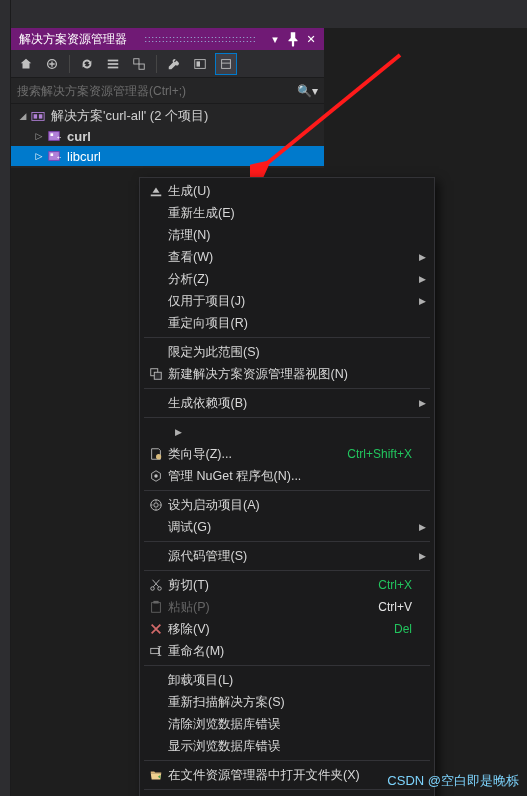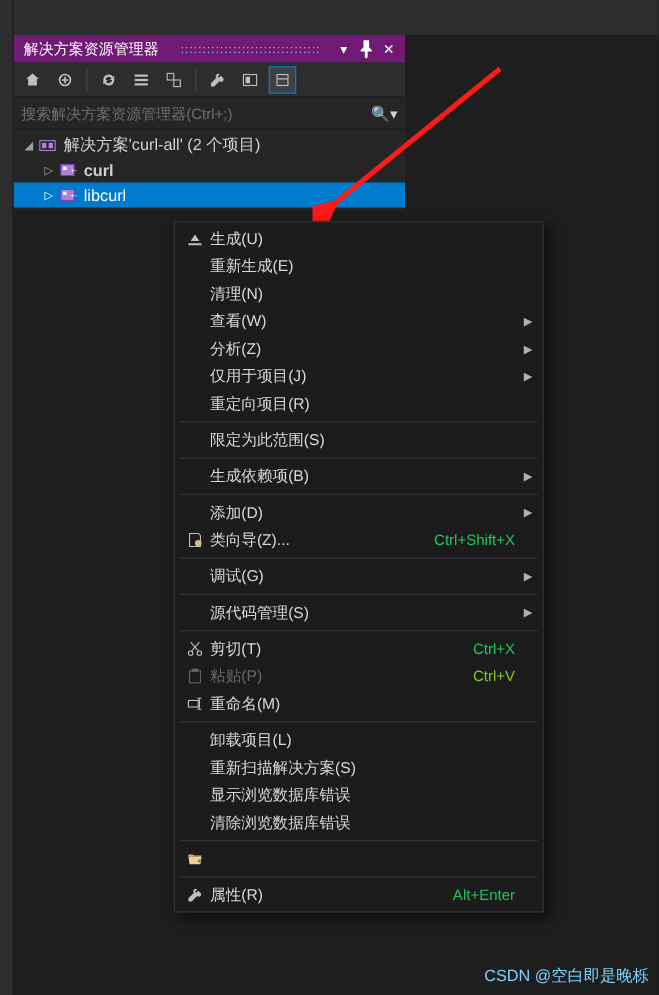--- a/index.html
+++ b/index.html
@@ -34,21 +34,21 @@
 .arrow-annotation { position: absolute; left: 250px; top: 50px; pointer-events: none; }
 .arrow-annotation svg { width: 160px; height: 130px; }
 
 .context-menu { position: absolute; left: 139px; top: 148px; width: 296px; background: #1b1b1c; border: 1px solid #333337; box-shadow: 4px 4px 10px rgba(0,0,0,0.6); font-size: 12.5px; color: #d8d8d8; padding: 2px 0; margin-top: 29px; }
 .menu-item { display: flex; align-items: center; height: 22px; padding: 0 8px 0 4px; cursor: pointer; }
 .menu-item.disabled { color: #656565; }
 .menu-icon { width: 24px; display: inline-flex; justify-content: center; }
 .menu-icon svg { width: 14px; height: 14px; }
 .menu-label { flex: 1; white-space: nowrap; }
 .menu-shortcut { color: #22c55e; font-size: 12px; margin-left: 12px; }
-.menu-item.disabled .menu-shortcut { color: #84cc16; }
+.menu-item.disabled .menu-shortcut { color: #e5e5e5; }
 .menu-arrow { width: 14px; text-align: right; color: #b0b0b0; font-size: 9px; }
 .menu-sep { height: 1px; background: #333337; margin: 3px 4px; }
 
 .watermark { position: absolute; right: 8px; bottom: 6px; color: #7dd3fc; font-size: 13px; }
 
 .left-strip { position: absolute; left: 0; top: 0; width: 11px; height: 796px; background: #2d2d30; border-right: 1px solid #1b1b1c; }
 .top-strip { position: absolute; left: 0; top: 0; width: 527px; height: 28px; background: #2d2d30; }
 .right-dark { position: absolute; left: 324px; top: 28px; width: 203px; height: 768px; background: #1e1e1e; }
 </style>
 </head>
@@ -214,44 +214,74 @@
       <span class="menu-icon"></span>
       <span class="menu-label">重定向项目(R)</span>
       <span class="menu-arrow"></span>
     </div>
     <div class="menu-sep"></div>
     <div class="menu-item">
       <span class="menu-icon"></span>
       <span class="menu-label">限定为此范围(S)</span>
       <span class="menu-arrow"></span>
     </div>
+    <div class="menu-item">
+      <span class="menu-icon">
+        <svg viewBox="0 0 16 16">
+          <rect x="2" y="2" width="8" height="8" fill="none" stroke="#c0c0c0"></rect>
+          <rect x="6" y="6" width="8" height="8" fill="#2d2d30" stroke="#c0c0c0"></rect>
+        </svg>
+      </span>
+      <span class="menu-label">新建解决方案资源管理器视图(N)</span>
+      <span class="menu-arrow"></span>
+    </div>
     <div class="menu-sep"></div>
     <div class="menu-item">
       <span class="menu-icon"></span>
       <span class="menu-label">生成依赖项(B)</span>
       <span class="menu-arrow">▶</span>
     </div>
     <div class="menu-sep"></div>
     <div class="menu-item">
       <span class="menu-icon"></span>
-      <span class="menu-label">添加(D)</span>
       <span class="menu-arrow">▶</span>
     </div>
     <div class="menu-item">
       <span class="menu-icon">
         <svg viewBox="0 0 16 16">
           <path d="M3 2h8l2 2v10H3V2z" fill="none" stroke="#c0c0c0"></path>
           <circle cx="11" cy="11" r="3" fill="#d7ba7d"></circle>
         </svg>
       </span>
       <span class="menu-label">类向导(Z)...</span>
       <span class="menu-shortcut">Ctrl+Shift+X</span>
       <span class="menu-arrow"></span>
     </div>
-    <div class="menu-sep"></div>
+    <div class="menu-item">
+      <span class="menu-icon">
+        <svg viewBox="0 0 16 16">
+          <path d="M8 2l5 3v6l-5 3-5-3V5l5-3z" fill="none" stroke="#c0c0c0"></path>
+          <circle cx="8" cy="8" r="2" fill="#c0c0c0"></circle>
+        </svg>
+      </span>
+      <span class="menu-label">管理 NuGet 程序包(N)...</span>
+      <span class="menu-arrow"></span>
+    </div>
+    <div class="menu-sep"></div>
+    <div class="menu-item">
+      <span class="menu-icon">
+        <svg viewBox="0 0 16 16">
+          <circle cx="8" cy="8" r="6" fill="none" stroke="#c0c0c0"></circle>
+          <circle cx="8" cy="8" r="2.5" fill="none" stroke="#c0c0c0"></circle>
+          <path d="M8 2v2M8 12v2M2 8h2M12 8h2" stroke="#c0c0c0"></path>
+        </svg>
+      </span>
+      <span class="menu-label">设为启动项目(A)</span>
+      <span class="menu-arrow"></span>
+    </div>
     <div class="menu-item">
       <span class="menu-icon"></span>
       <span class="menu-label">调试(G)</span>
       <span class="menu-arrow">▶</span>
     </div>
     <div class="menu-sep"></div>
     <div class="menu-item">
       <span class="menu-icon"></span>
       <span class="menu-label">源代码管理(S)</span>
       <span class="menu-arrow">▶</span>
@@ -276,57 +306,68 @@
           <rect x="5" y="1" width="6" height="3" fill="#656565"></rect>
         </svg>
       </span>
       <span class="menu-label">粘贴(P)</span>
       <span class="menu-shortcut">Ctrl+V</span>
       <span class="menu-arrow"></span>
     </div>
     <div class="menu-item">
       <span class="menu-icon">
         <svg viewBox="0 0 16 16">
+          <path d="M3 3l10 10M13 3L3 13" stroke="#d16969" stroke-width="2"></path>
+        </svg>
+      </span>
+      <span class="menu-label">移除(V)</span>
+      <span class="menu-shortcut">Del</span>
+      <span class="menu-arrow"></span>
+    </div>
+    <div class="menu-item">
+      <span class="menu-icon">
+        <svg viewBox="0 0 16 16">
           <rect x="2" y="5" width="9" height="6" fill="none" stroke="#c0c0c0"></rect>
           <path d="M12 3v10M10 3h4M10 13h4" stroke="#c0c0c0"></path>
         </svg>
       </span>
       <span class="menu-label">重命名(M)</span>
       <span class="menu-arrow"></span>
     </div>
     <div class="menu-sep"></div>
     <div class="menu-item">
       <span class="menu-icon"></span>
       <span class="menu-label">卸载项目(L)</span>
       <span class="menu-arrow"></span>
     </div>
     <div class="menu-item">
       <span class="menu-icon"></span>
       <span class="menu-label">重新扫描解决方案(S)</span>
       <span class="menu-arrow"></span>
     </div>
     <div class="menu-item">
       <span class="menu-icon"></span>
+      <span class="menu-label">清除浏览数据库错误</span>
+      <span class="menu-arrow"></span>
+    </div>
+    <div class="menu-item">
+      <span class="menu-icon"></span>
       <span class="menu-label">显示浏览数据库错误</span>
-      <span class="menu-arrow"></span>
-    </div>
-    <div class="menu-item">
-      <span class="menu-icon"></span>
-      <span class="menu-label">清除浏览数据库错误</span>
       <span class="menu-arrow"></span>
     </div>
     <div class="menu-sep"></div>
     <div class="menu-item">
       <span class="menu-icon">
         <svg viewBox="0 0 16 16">
           <path d="M2 4h4l1 1h7v1H2V4z" fill="#dcb67a"></path>
           <path d="M2 6h12l-1 7H3L2 6z" fill="#f0d090"></path>
           <path d="M10 10l3-2v4l-3-2z" fill="#4a9c4a"></path>
         </svg>
       </span>
+      <span class="menu-label">在文件资源管理器中打开文件夹(X)</span>
       <span class="menu-arrow"></span>
     </div>
     <div class="menu-sep"></div>
     <div class="menu-item">
       <span class="menu-icon">
         <svg viewBox="0 0 16 16">
           <path d="M13 6l-2-2-2 2-1-1 2-2a2 2 0 00-3 3L2 11v3h3l5-5a2 2 0 003-3z" fill="#c0c0c0"></path>
         </svg>
       </span>
       <span class="menu-label">属性(R)</span>

